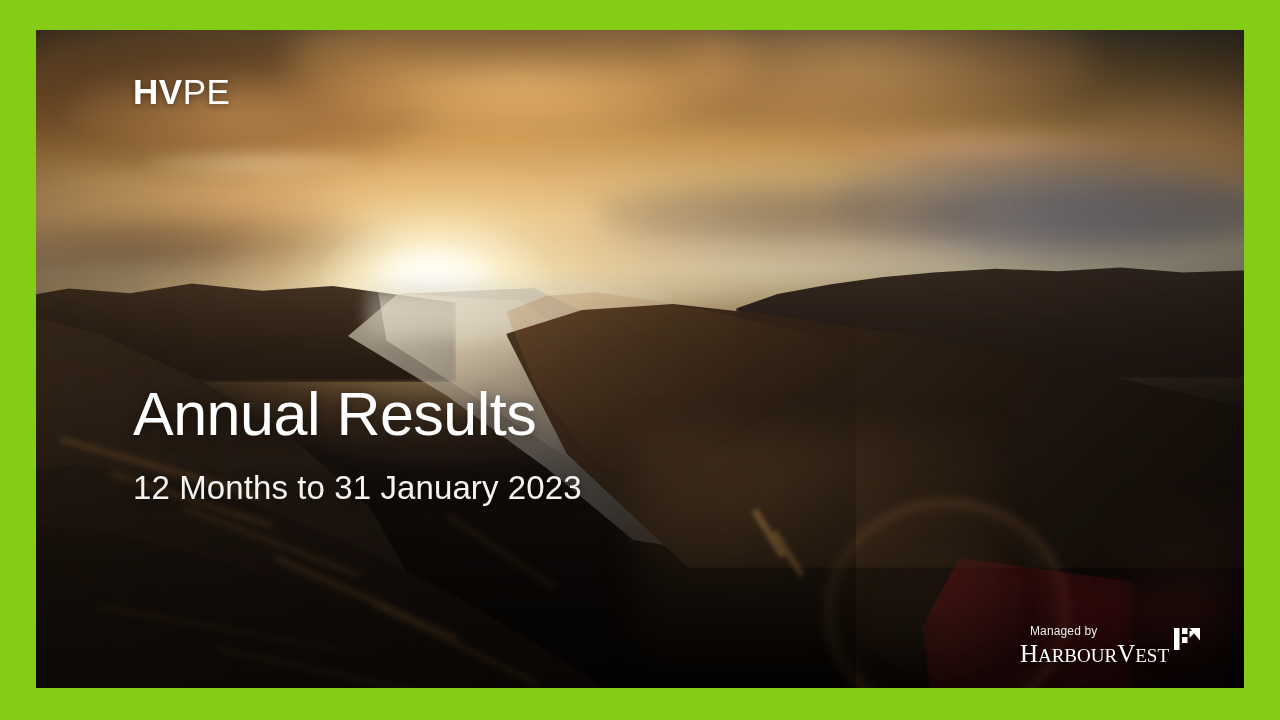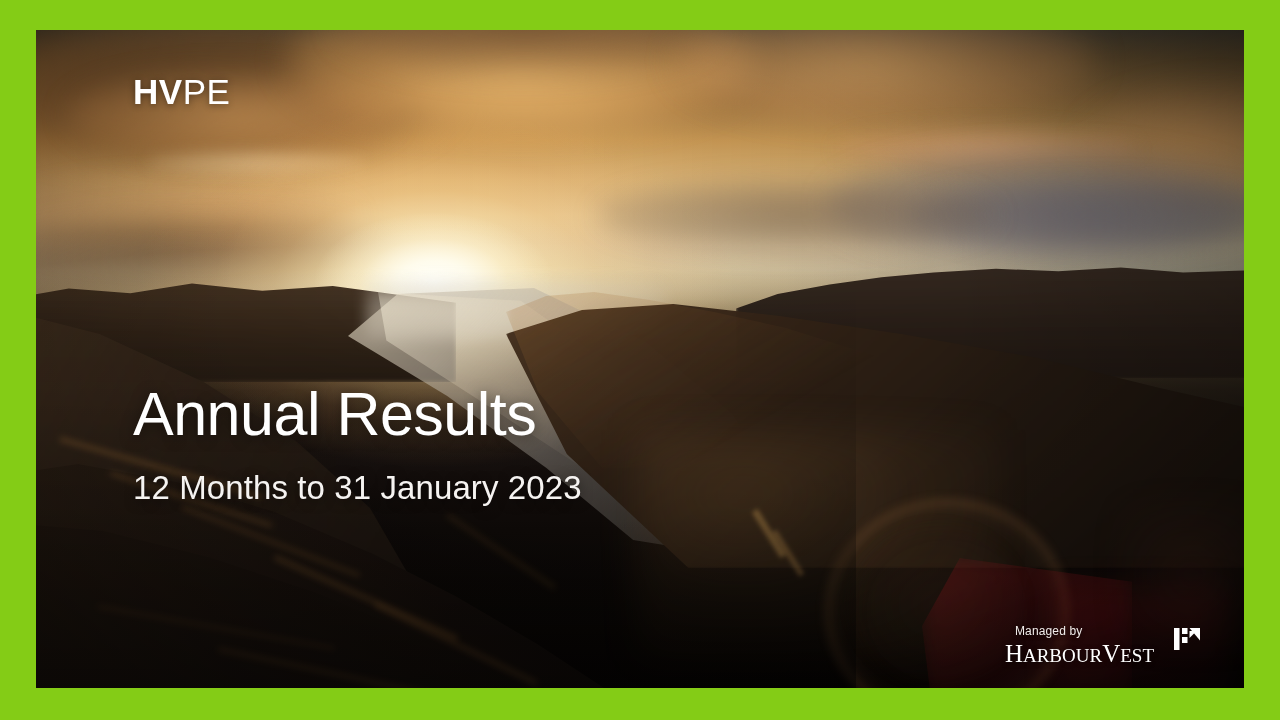--- a/index.html
+++ b/index.html
@@ -388,21 +388,21 @@
   
   #harbourvest-lockup {
     position: absolute; right: 44px; bottom: 22px;
     text-align: left; color: #ffffff;
   }
   #managed-by-label {
     font-size: 12px; font-weight: 400; color: #f0ecea;
     letter-spacing: .15px; margin: 0 0 3px 10px;
     text-shadow: 0 1px 4px rgba(0,0,0,0.6);
   }
-  #harbourvest-row { display: flex; align-items: flex-start; gap: 15px; }
+  #harbourvest-row { display: flex; align-items: flex-start; }
   #harbourvest-wordmark {
     font-family: "Liberation Serif", serif;
     color: #ffffff; white-space: nowrap; line-height: 1;
     text-shadow: 0 1px 5px rgba(0,0,0,0.55);
   }
   #harbourvest-wordmark .big   { font-size: 25px; }
   #harbourvest-wordmark .small { font-size: 19px; }
   #harbourvest-mark {
     margin-left: 5px; margin-top: -13px;
     width: 26px; height: 22px; display: block;

